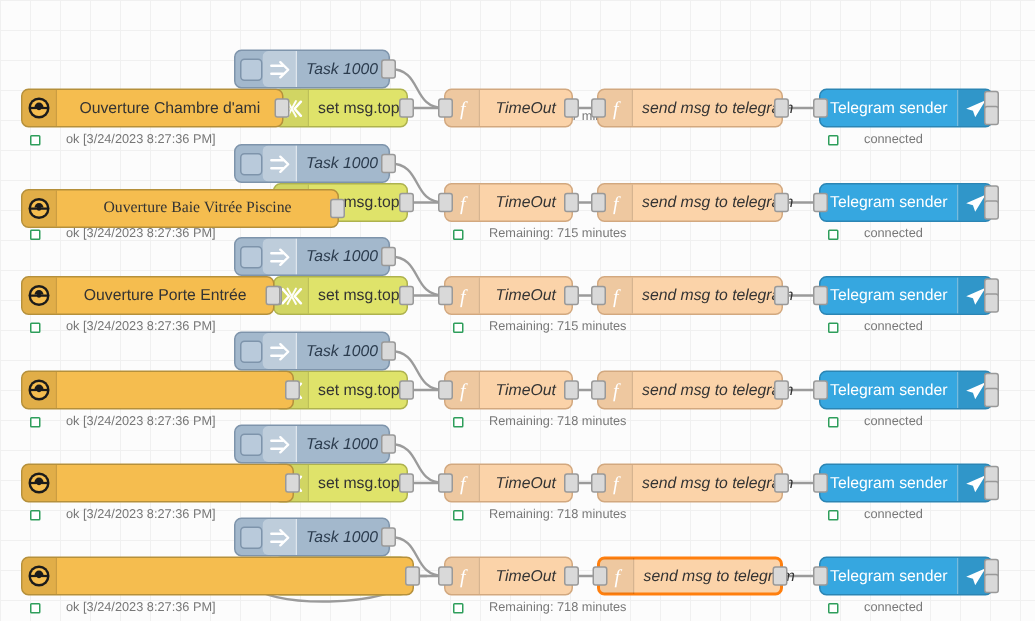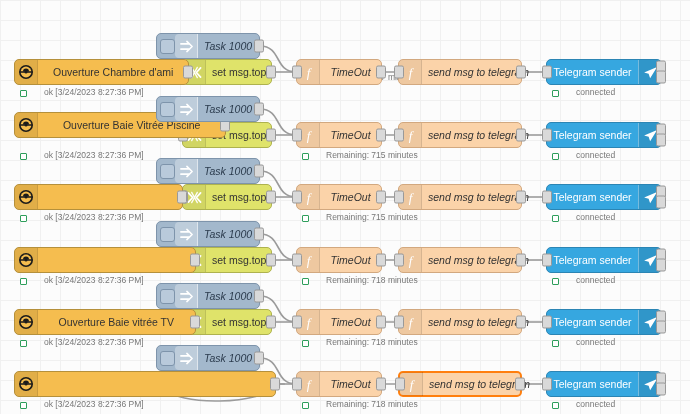--- a/index.html
+++ b/index.html
@@ -202,21 +202,21 @@
           </svg>
         </div>
         <span class="port in"></span>
         <span class="port out2a"></span>
         <span class="port out2b"></span>
       </div>
       <div class="status" style="left: 552px; top: 87px;">
         <span class="dot"></span>
         <span>connected</span>
       </div>
-      <div class="node n-inject" style="left: 14px; top: 112px; width: 212.35px; z-index: 2;">
+      <div class="node n-inject" style="left: 14px; top: 126px; width: 212.35px; z-index: 2; font-family: Liberation Serif, serif;">
         <div class="icell">
           <svg class="ic" width="16" height="16" viewBox="0 0 16 16" aria-hidden="true">
             <circle cx="8" cy="8" r="7" fill="#1b1b1b"></circle>
             <circle cx="8" cy="8" r="5.4" fill="#f5bd4f"></circle>
             <path d="M1.6 8 H14.4" stroke="#1b1b1b" stroke-width="1.5"></path>
             <path d="M8 4.4 a3 3 0 0 1 3 3 h-6 a3 3 0 0 1 3 -3 z" fill="#1b1b1b"></path>
             <circle cx="8" cy="8" r="1.5" fill="#1b1b1b"></circle>
           </svg>
         </div>
         <div class="lbl">Ouverture Baie Vitrée Piscine</div>
@@ -291,20 +291,21 @@
       <div class="node n-inject" style="left: 14px; top: 184px; width: 169.3px; z-index: 2;">
         <div class="icell">
           <svg class="ic" width="16" height="16" viewBox="0 0 16 16" aria-hidden="true">
             <circle cx="8" cy="8" r="7" fill="#1b1b1b"></circle>
             <circle cx="8" cy="8" r="5.4" fill="#f5bd4f"></circle>
             <path d="M1.6 8 H14.4" stroke="#1b1b1b" stroke-width="1.5"></path>
             <path d="M8 4.4 a3 3 0 0 1 3 3 h-6 a3 3 0 0 1 3 -3 z" fill="#1b1b1b"></path>
             <circle cx="8" cy="8" r="1.5" fill="#1b1b1b"></circle>
           </svg>
         </div>
+        <div class="lbl">Ouverture Porte Entrée</div>
         <span class="port out"></span>
       </div>
       <div class="status" style="left: 20px; top: 212px;">
         <span class="dot"></span>
         <span>ok [3/24/2023 8:27:36 PM]</span>
       </div>
       <div class="node n-task italic" style="left: 156px; top: 158px; width: 104px; z-index: 3;">
         <div class="taskbtn"></div>
         <div class="icell">
           <svg class="ic" width="15" height="15" viewBox="0 0 16 16" aria-hidden="true">
@@ -447,21 +448,20 @@
       <div class="node n-inject" style="left: 14px; top: 309px; width: 181.6px; z-index: 2;">
         <div class="icell">
           <svg class="ic" width="16" height="16" viewBox="0 0 16 16" aria-hidden="true">
             <circle cx="8" cy="8" r="7" fill="#1b1b1b"></circle>
             <circle cx="8" cy="8" r="5.4" fill="#f5bd4f"></circle>
             <path d="M1.6 8 H14.4" stroke="#1b1b1b" stroke-width="1.5"></path>
             <path d="M8 4.4 a3 3 0 0 1 3 3 h-6 a3 3 0 0 1 3 -3 z" fill="#1b1b1b"></path>
             <circle cx="8" cy="8" r="1.5" fill="#1b1b1b"></circle>
           </svg>
         </div>
-        <div class="lbl">Ouverture Baie vitrée TV</div>
         <span class="port out"></span>
       </div>
       <div class="status" style="left: 20px; top: 337px;">
         <span class="dot"></span>
         <span>ok [3/24/2023 8:27:36 PM]</span>
       </div>
       <div class="node n-task italic" style="left: 156px; top: 283px; width: 104px; z-index: 3;">
         <div class="taskbtn"></div>
         <div class="icell">
           <svg class="ic" width="15" height="15" viewBox="0 0 16 16" aria-hidden="true">

